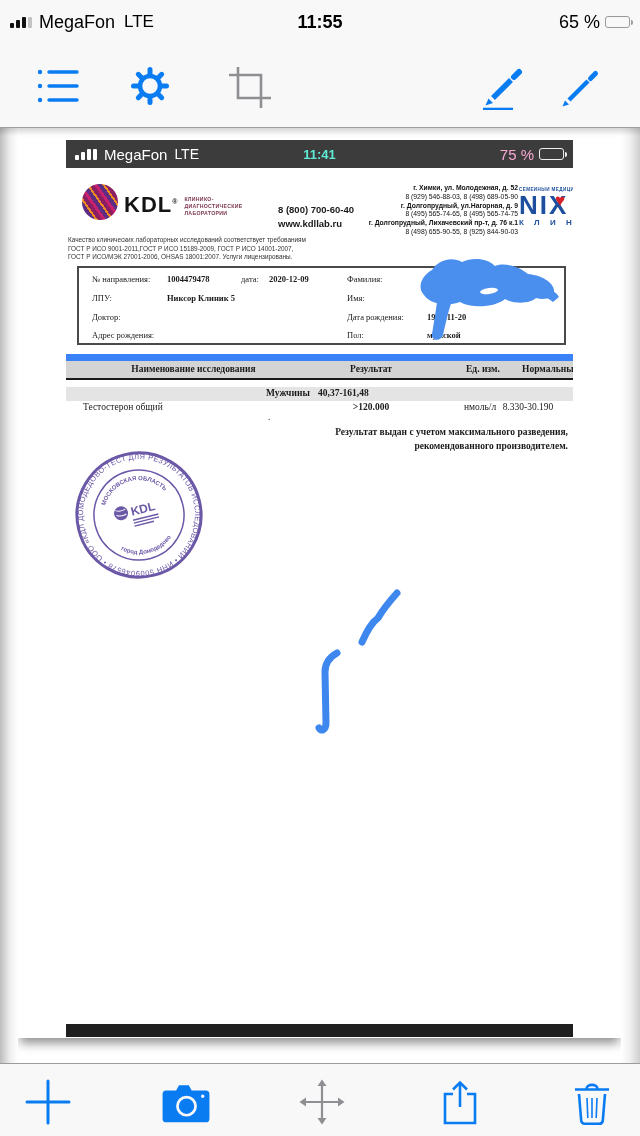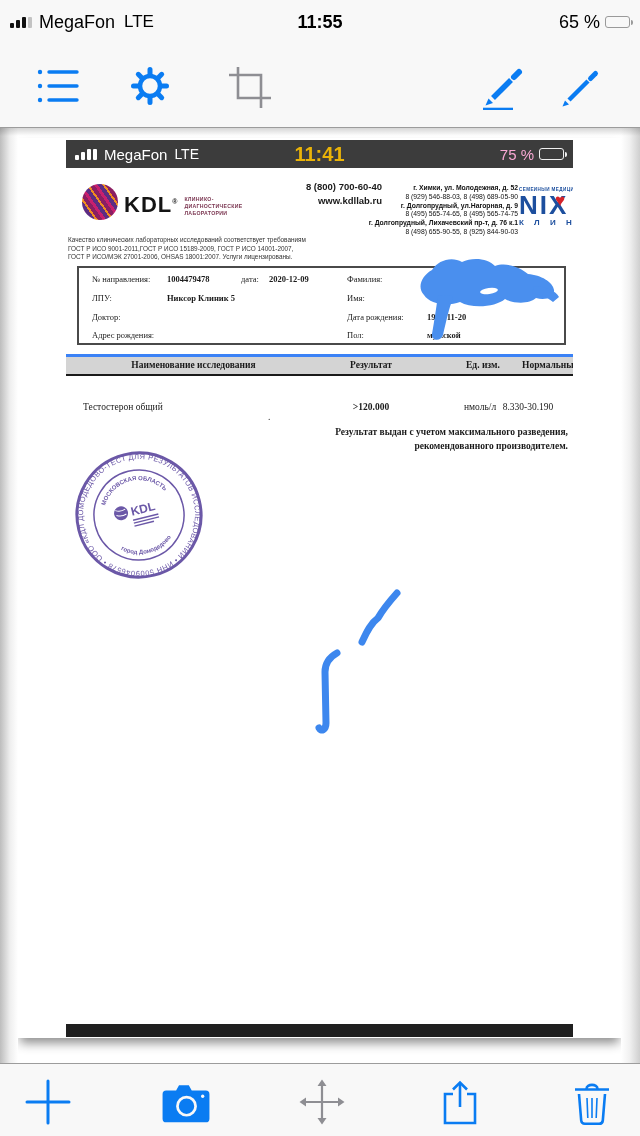--- a/index.html
+++ b/index.html
@@ -32,53 +32,53 @@
   .page{position:absolute;left:18px;top:10px;width:603px;height:900px;background:#fff;
         box-shadow:0 7px 10px -2px rgba(0,0,0,.45);}
   .shot{position:absolute;left:48px;top:2px;width:507px;height:897px;background:#fff;overflow:hidden;
         font-family:"Liberation Serif",serif;color:#1a1a1a;}
   
   .inner-sb{position:absolute;left:0;top:0;width:507px;height:28px;background:#3c3c3c;color:#fff;
      display:flex;align-items:center;padding:0 9px;box-sizing:border-box;font-family:"Liberation Sans",sans-serif;}
   .inner-sb .sig i{background:#fff;}
   .inner-sb .carrier{font-size:15px;color:#fff;}
   .inner-sb .net{font-size:14px;color:#fff;margin-left:7px;}
-  .inner-sb .clock{font-size:20px;color:#eab308;}
+  .inner-sb .clock{font-size:13px;color:#5eead4;}
   .inner-sb .batt-txt{font-size:15px;color:#f9a8d4;}
   .inner-sb .batt{border-color:#f0f0f0;}
   .inner-sb .batt .fill{background:#fff;}
   .inner-sb .batt .nub{background:#f0f0f0;}
   .inner-bottom{position:absolute;left:0;top:884px;width:507px;height:13px;background:#1f1f1f;}
   
   .kdl-block{position:absolute;left:16px;top:44px;display:flex;align-items:flex-start;}
   .kdl-sphere{width:36px;height:36px;border-radius:50%;
      background:repeating-linear-gradient(55deg,#8a1f63 0 4px,#c81f6e 4px 7px,#5c2d83 7px 11px,#ef8c1f 11px 13px);}
   .kdl-word{font-family:"Liberation Sans",sans-serif;font-weight:bold;font-size:22px;letter-spacing:1px;color:#141414;margin:8px 0 0 6px;}
   .kdl-word sup{font-size:7px;}
   .kdl-sub{margin:12px 0 0 6px;font-family:"Liberation Sans",sans-serif;font-weight:bold;
      font-size:5.2px;line-height:1.35;letter-spacing:.3px;color:#7a3550;}
-  .phone-block{position:absolute;left:212px;top:40px;width:104px;text-align:right;
+  .phone-block{position:absolute;left:212px;top:63px;width:104px;text-align:left;
      font-weight:bold;font-size:9.5px;line-height:1.5;font-family:"Liberation Sans",sans-serif;}
   .addr-block{position:absolute;right:55px;top:44px;text-align:right;font-size:6.8px;line-height:1.3;color:#111;
      font-family:"Liberation Sans",sans-serif;white-space:nowrap;}
   .addr-block .b{font-weight:bold;}
   .nix{position:absolute;right:0;top:47px;width:54px;overflow:hidden;font-family:"Liberation Sans",sans-serif;color:#1d4f9e;}
   .nix .t{font-size:4.6px;font-weight:bold;letter-spacing:.4px;white-space:nowrap;}
   .nix .n{font-size:26px;font-weight:bold;letter-spacing:2px;line-height:1;position:relative;white-space:nowrap;}
   .nix .heart{position:absolute;left:36px;top:4px;font-size:17px;color:#d6232a;}
   .nix .k{font-size:8px;font-weight:bold;letter-spacing:4px;white-space:nowrap;}
   .gost{position:absolute;left:2px;top:96px;width:262px;font-size:6.4px;line-height:1.35;color:#333;
      font-family:"Liberation Sans",sans-serif;}
   
   .pbox{position:absolute;left:11px;top:126px;width:489px;height:79px;border:2px solid #4a4a4a;box-sizing:border-box;}
   .pbox span{position:absolute;font-size:8.5px;white-space:nowrap;}
   .pbox .v{font-weight:bold;}
   
   .thead{position:absolute;left:0;top:214px;width:507px;height:17px;background:#d4d4d4;
-     border-top:3px solid #3b82f6;border-bottom:2px solid #1a1a1a;box-sizing:content-box;}
+     border-top:7px solid #3b82f6;border-bottom:2px solid #1a1a1a;box-sizing:content-box;}
   .thead span{position:absolute;top:3px;font-weight:bold;font-size:9.5px;white-space:nowrap;}
   .gband{position:absolute;left:0;top:247px;width:507px;height:14px;background:#e4e4e4;}
   .gband span{position:absolute;top:1px;font-weight:bold;font-size:9.5px;white-space:nowrap;}
   .rrow span{position:absolute;font-size:9.5px;white-space:nowrap;}
   .note{position:absolute;left:202px;top:285px;width:300px;font-weight:bold;font-size:9.5px;line-height:1.5;text-align:right;}
   .dot{position:absolute;left:202px;top:272px;font-size:9.5px;}
   .stamp{position:absolute;left:8px;top:310px;width:130px;height:130px;transform:rotate(-14deg);opacity:.92;}
   
   .anno{position:absolute;left:0;top:0;width:640px;height:1136px;z-index:4;pointer-events:none;}
   
@@ -221,20 +221,24 @@
         <span style="left:13px;top:62px">Адрес рождения:</span>
         <span style="left:268px;top:62px">Пол:</span>
         <span class="v" style="left:348px;top:62px">мужской</span>
       </div>
 
       <div class="thead">
         <span style="left:30px;width:195px;text-align:center">Наименование исследования</span>
         <span style="left:240px;width:130px;text-align:center">Результат</span>
         <span style="left:400px">Ед. изм.</span>
         <span style="left:456px">Нормальные знач</span>
+      </div>
+      <div class="gband">
+        <span style="left:200px">Мужчины</span>
+        <span style="left:252px">40,37-161,48</span>
       </div>
       <div class="rrow">
         <span style="left:17px;top:262px">Тестостерон общий</span>
         <span style="left:240px;top:262px;width:130px;text-align:center;font-weight:bold">&gt;120.000</span>
         <span style="left:398px;top:262px">нмоль/л</span>
         <span style="left:407px;top:262px;width:110px;text-align:center">8.330-30.190</span>
       </div>
       <div class="dot">.</div>
       <div class="note">Результат выдан с учетом максимального разведения, рекомендованного производителем.</div>
 

